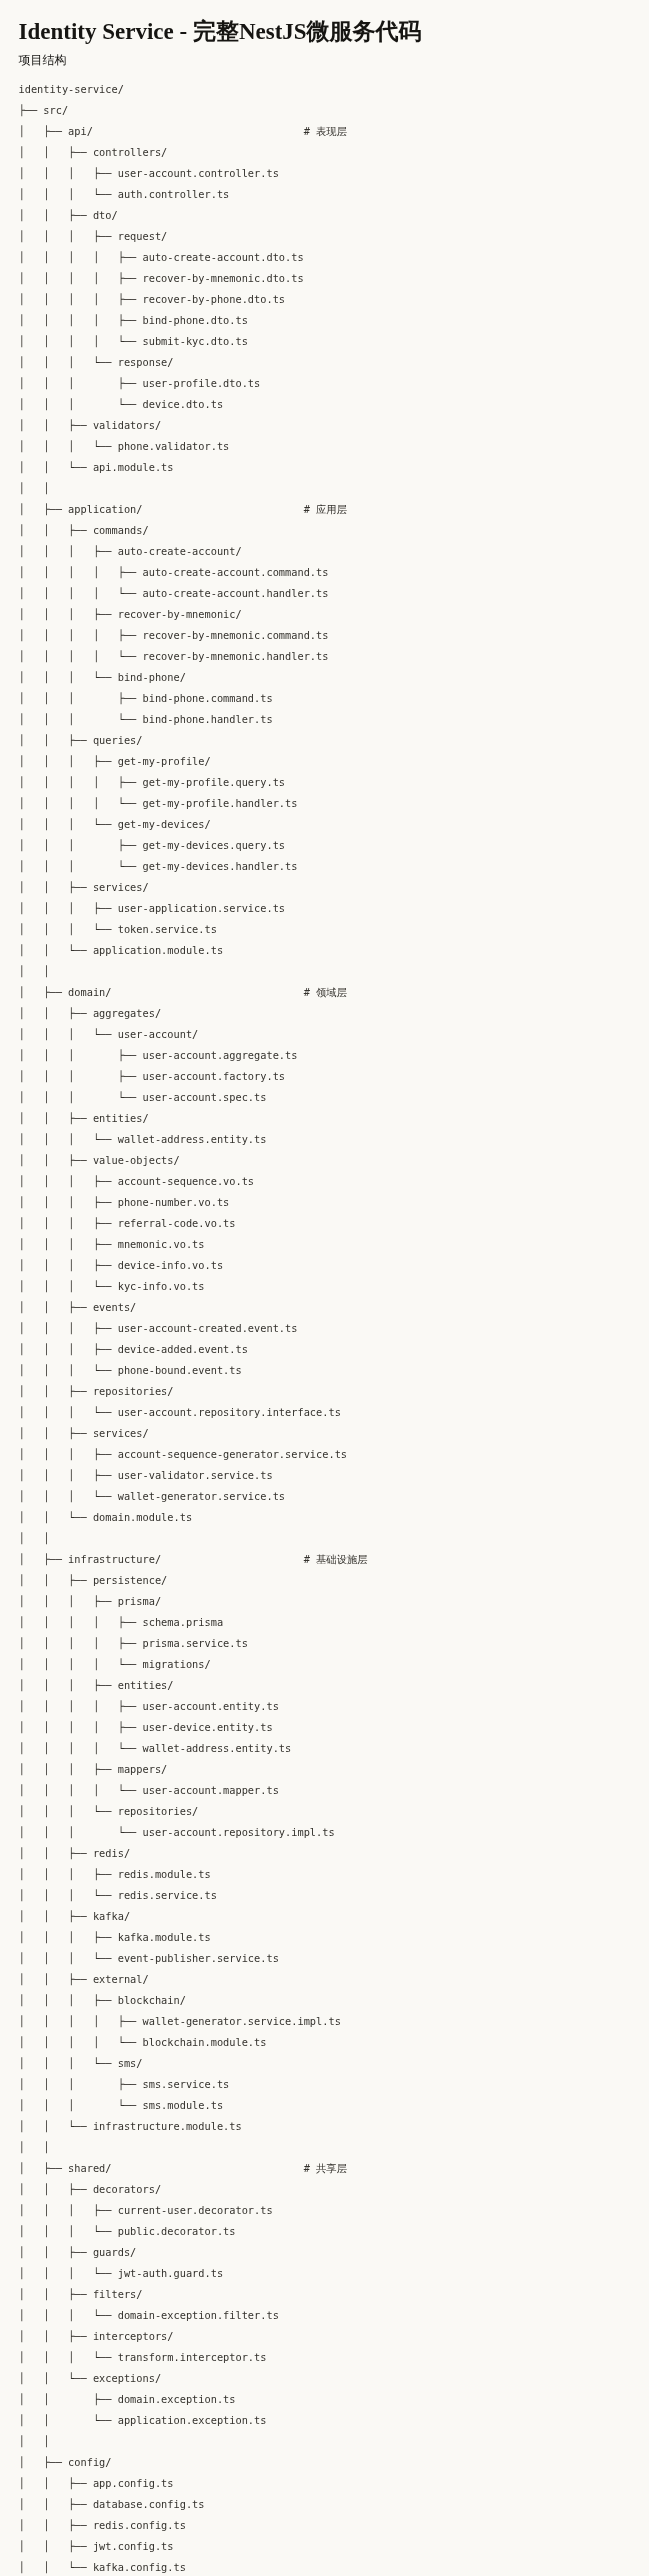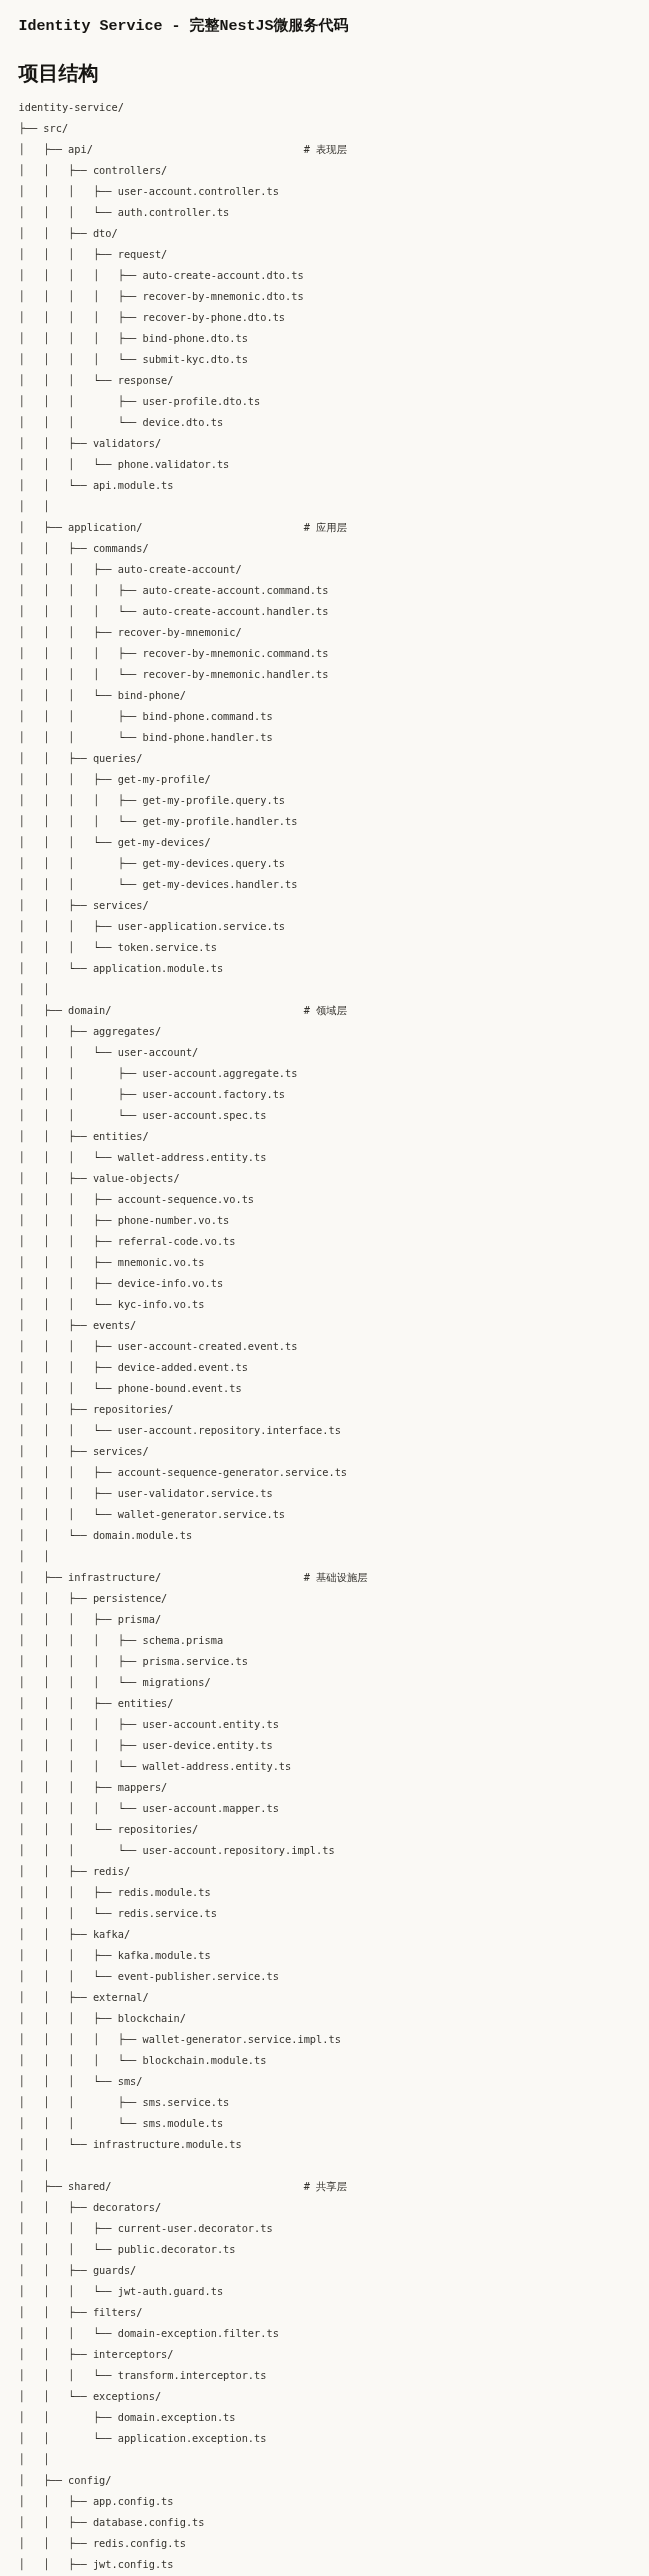--- a/index.html
+++ b/index.html
@@ -5,31 +5,31 @@
   * { margin: 0; padding: 0; box-sizing: border-box; }
   html, body { width: 649px; height: 3043px; }
   body {
     background: #faf9f5;
     color: #1f1e1b;
     font-family: "Liberation Sans", sans-serif;
     padding: 17.5px 20.6px 0 18.5px;
     overflow: hidden;
   }
   .doc-title {
-    font-family: Liberation Mono, monospace;
-    font-size: 15px;
+    font-family: Liberation Serif, serif;
+    font-size: 23px;
     font-weight: 700;
     line-height: 1.25;
     color: #161512;
-    margin: 0 0 24px 0;
+    margin: 0 0 7px 0;
   }
   .section-heading {
     font-family: "Liberation Serif", "DejaVu Serif", serif;
-    font-size: 20px;
-    font-weight: 700;
+    font-size: 12px;
+    font-weight: 400;
     line-height: 1.3;
     color: #161512;
     margin: 0 0 10.3px 0;
   }
   .file-tree {
     font-family: "DejaVu Sans Mono", "Liberation Mono", monospace;
     font-size: 10.3px;
     line-height: 21px;
     color: #34322d;
     white-space: pre;

